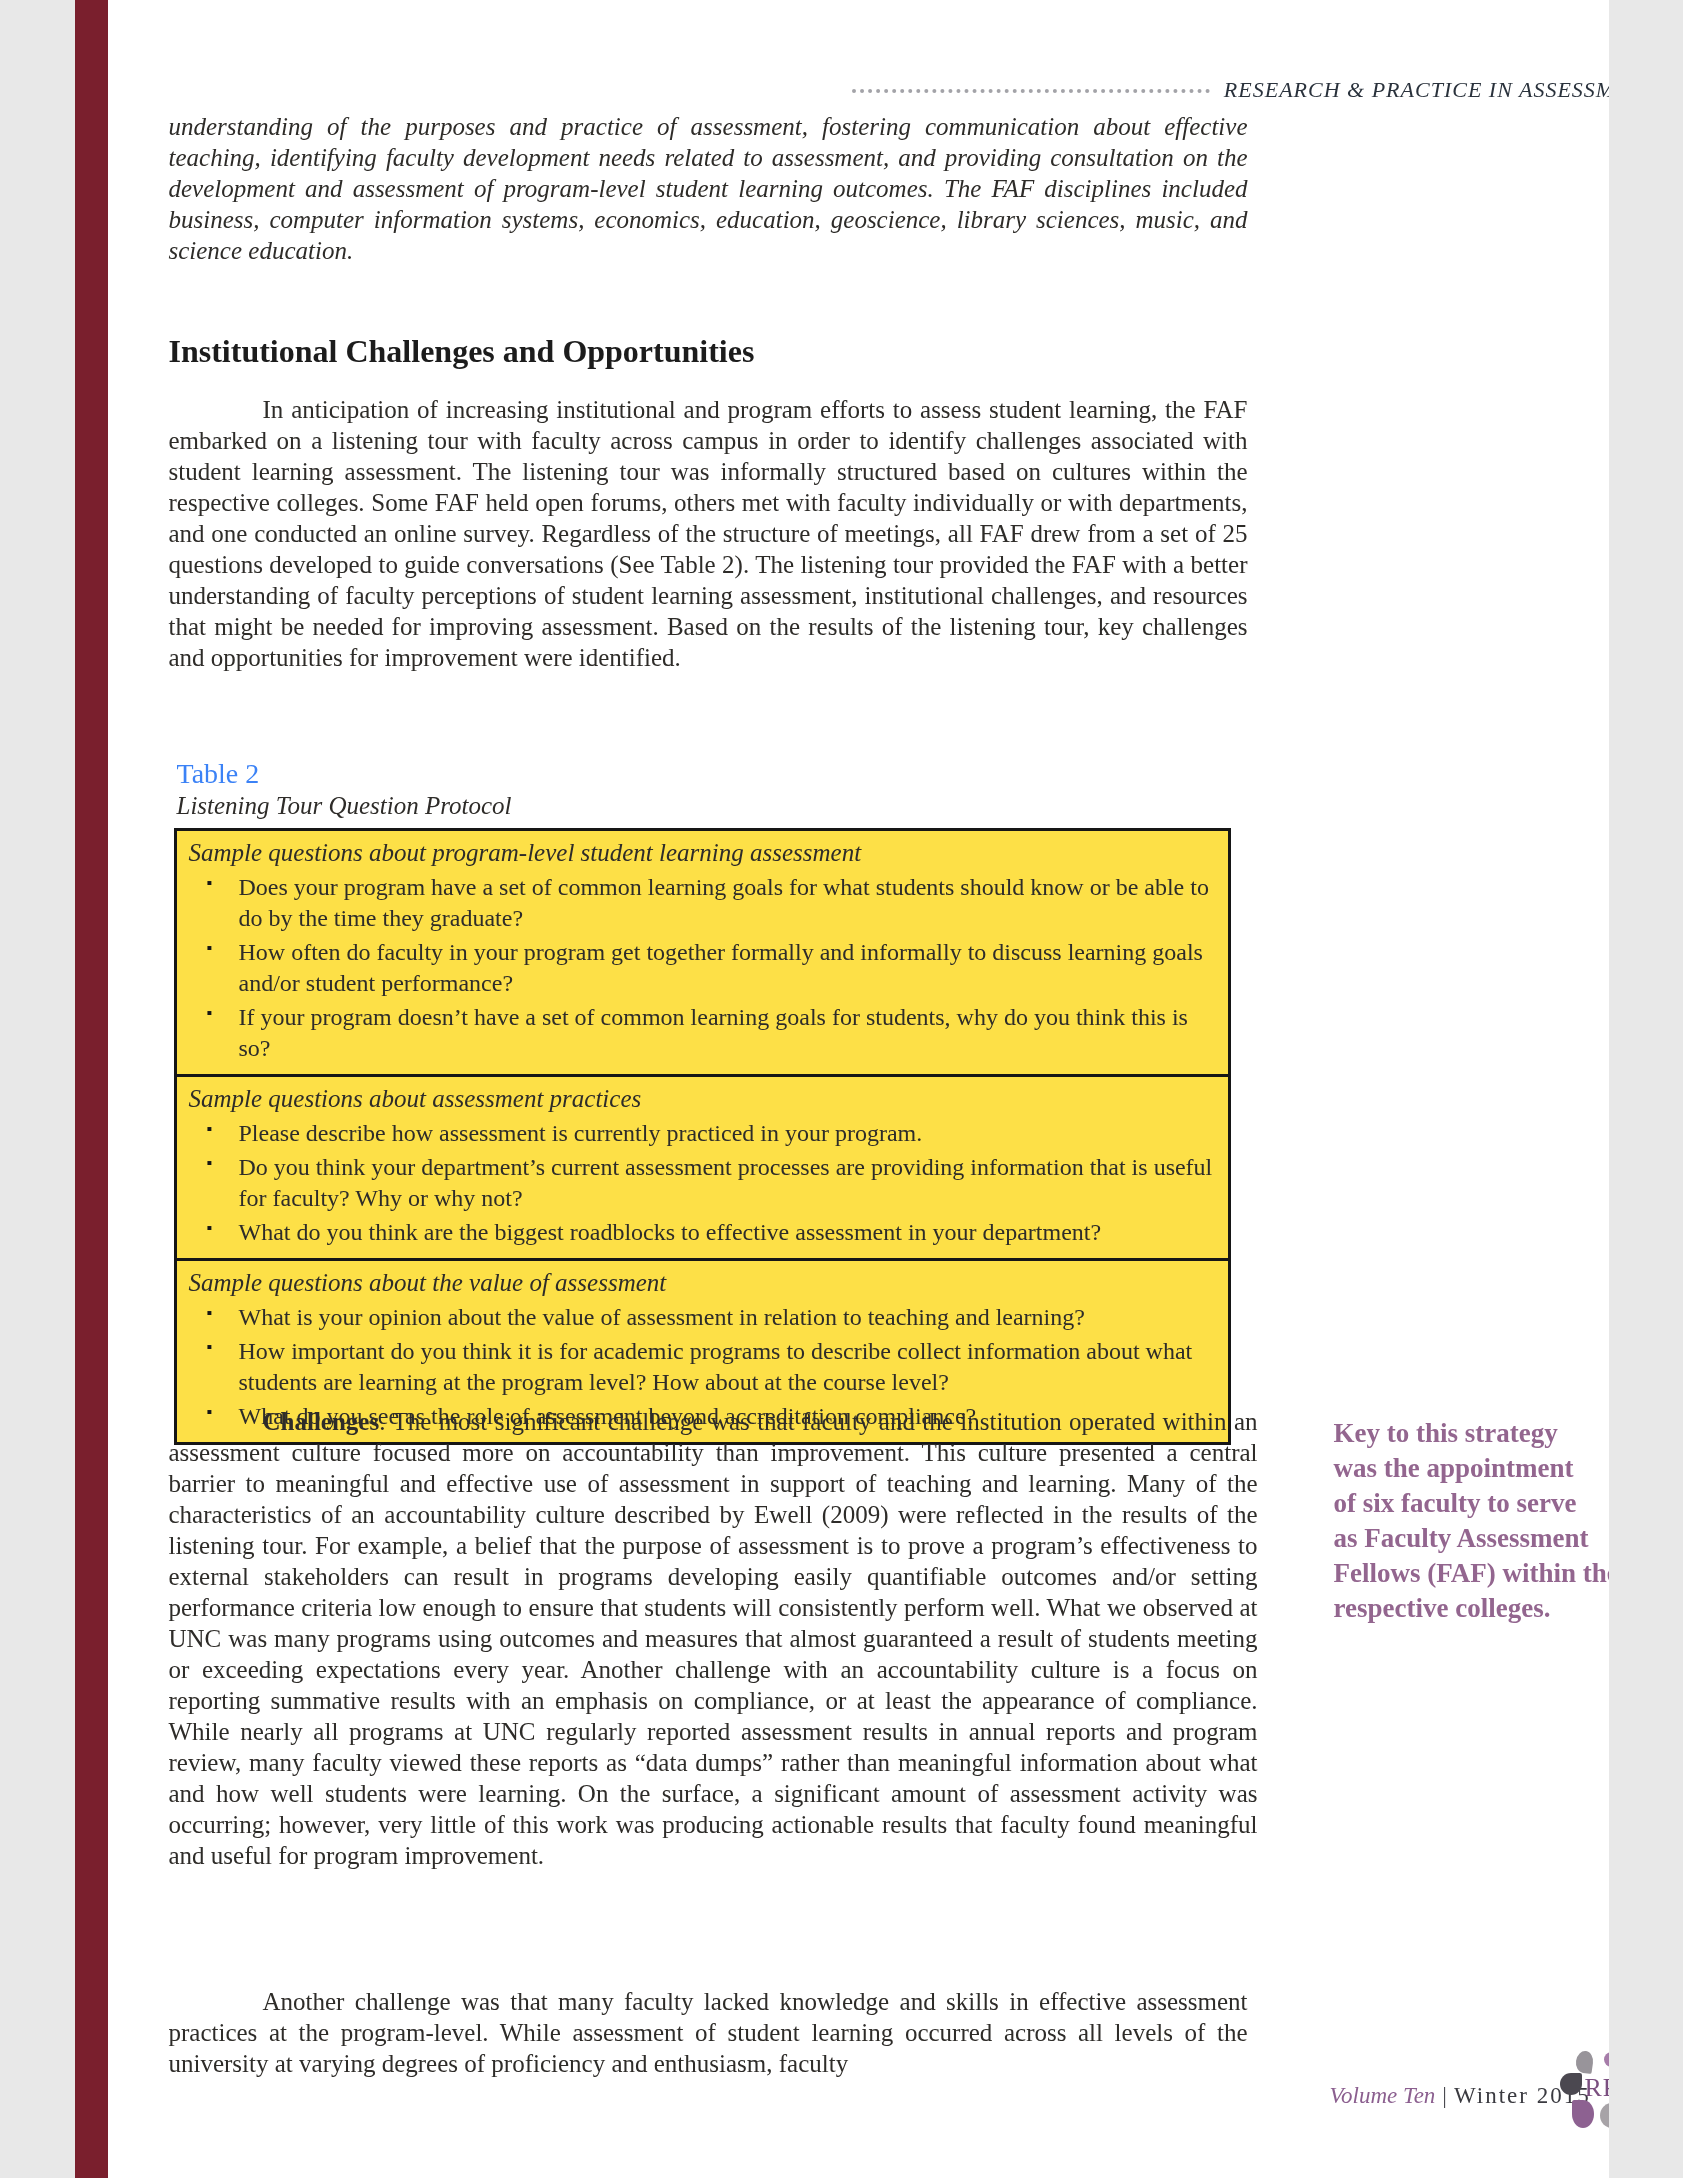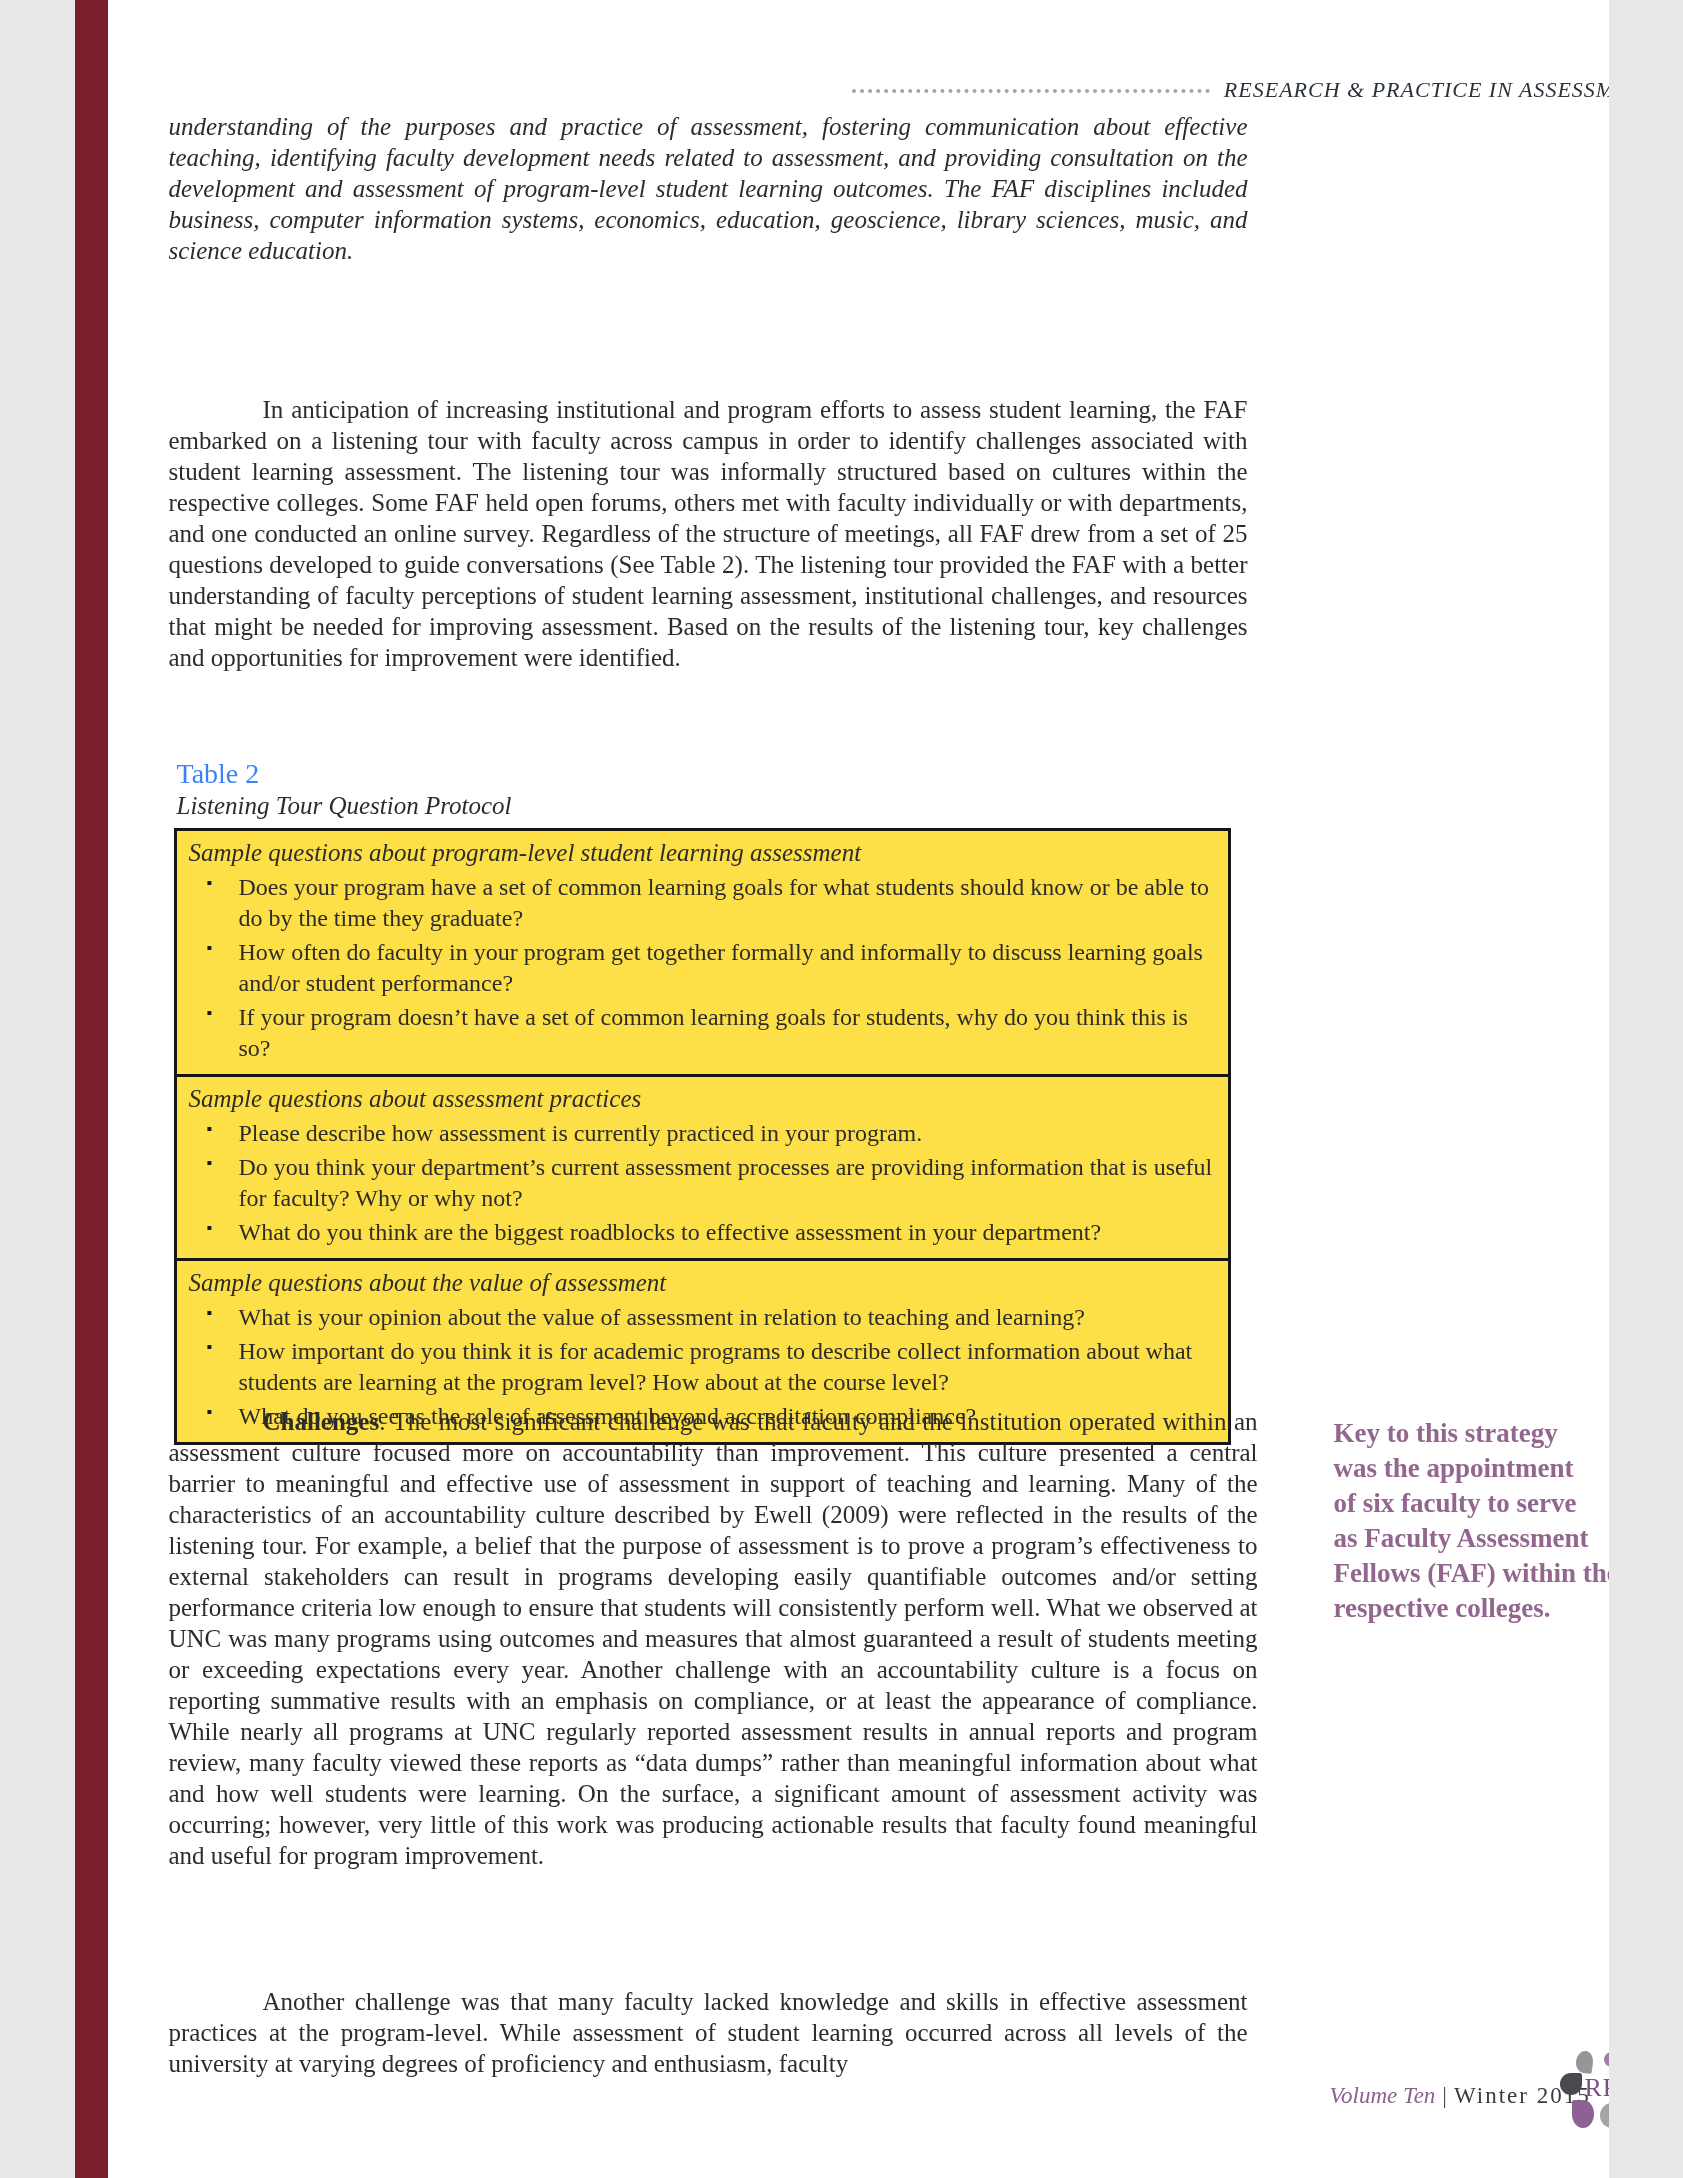--- a/index.html
+++ b/index.html
@@ -63,20 +63,21 @@
 
   <div class="stripe"></div>
 
   <div class="hdr">
     <div class="hdr-dots"></div>
     <div class="hdr-title">RESEARCH &amp; PRACTICE IN ASSESSMENT</div>
   </div>
 
   <div class="para p-intro">understanding of the purposes and practice of assessment, fostering communication about effective teaching, identifying faculty development needs related to assessment, and providing consultation on the development and assessment of program-level student learning outcomes. The FAF disciplines included business, computer information systems, economics, education, geoscience, library sciences, music, and science education.</div>
 
+  <div class="heading">Institutional Challenges and Opportunities</div>
 
   <div class="para p-listening">In anticipation of increasing institutional and program efforts to assess student learning, the FAF embarked on a listening tour with faculty across campus in order to identify challenges associated with student learning assessment. The listening tour was informally structured based on cultures within the respective colleges. Some FAF held open forums, others met with faculty individually or with departments, and one conducted an online survey. Regardless of the structure of meetings, all FAF drew from a set of 25 questions developed to guide conversations (See Table 2). The listening tour provided the FAF with a better understanding of faculty perceptions of student learning assessment, institutional challenges, and resources that might be needed for improving assessment. Based on the results of the listening tour, key challenges and opportunities for improvement were identified.</div>
 
   <div class="tbl-label">Table 2</div>
   <div class="tbl-caption">Listening Tour Question Protocol</div>
 
   <div class="tbl">
 
     <div class="t-section">
       <div class="t-header">Sample questions about program-level student learning assessment</div>

